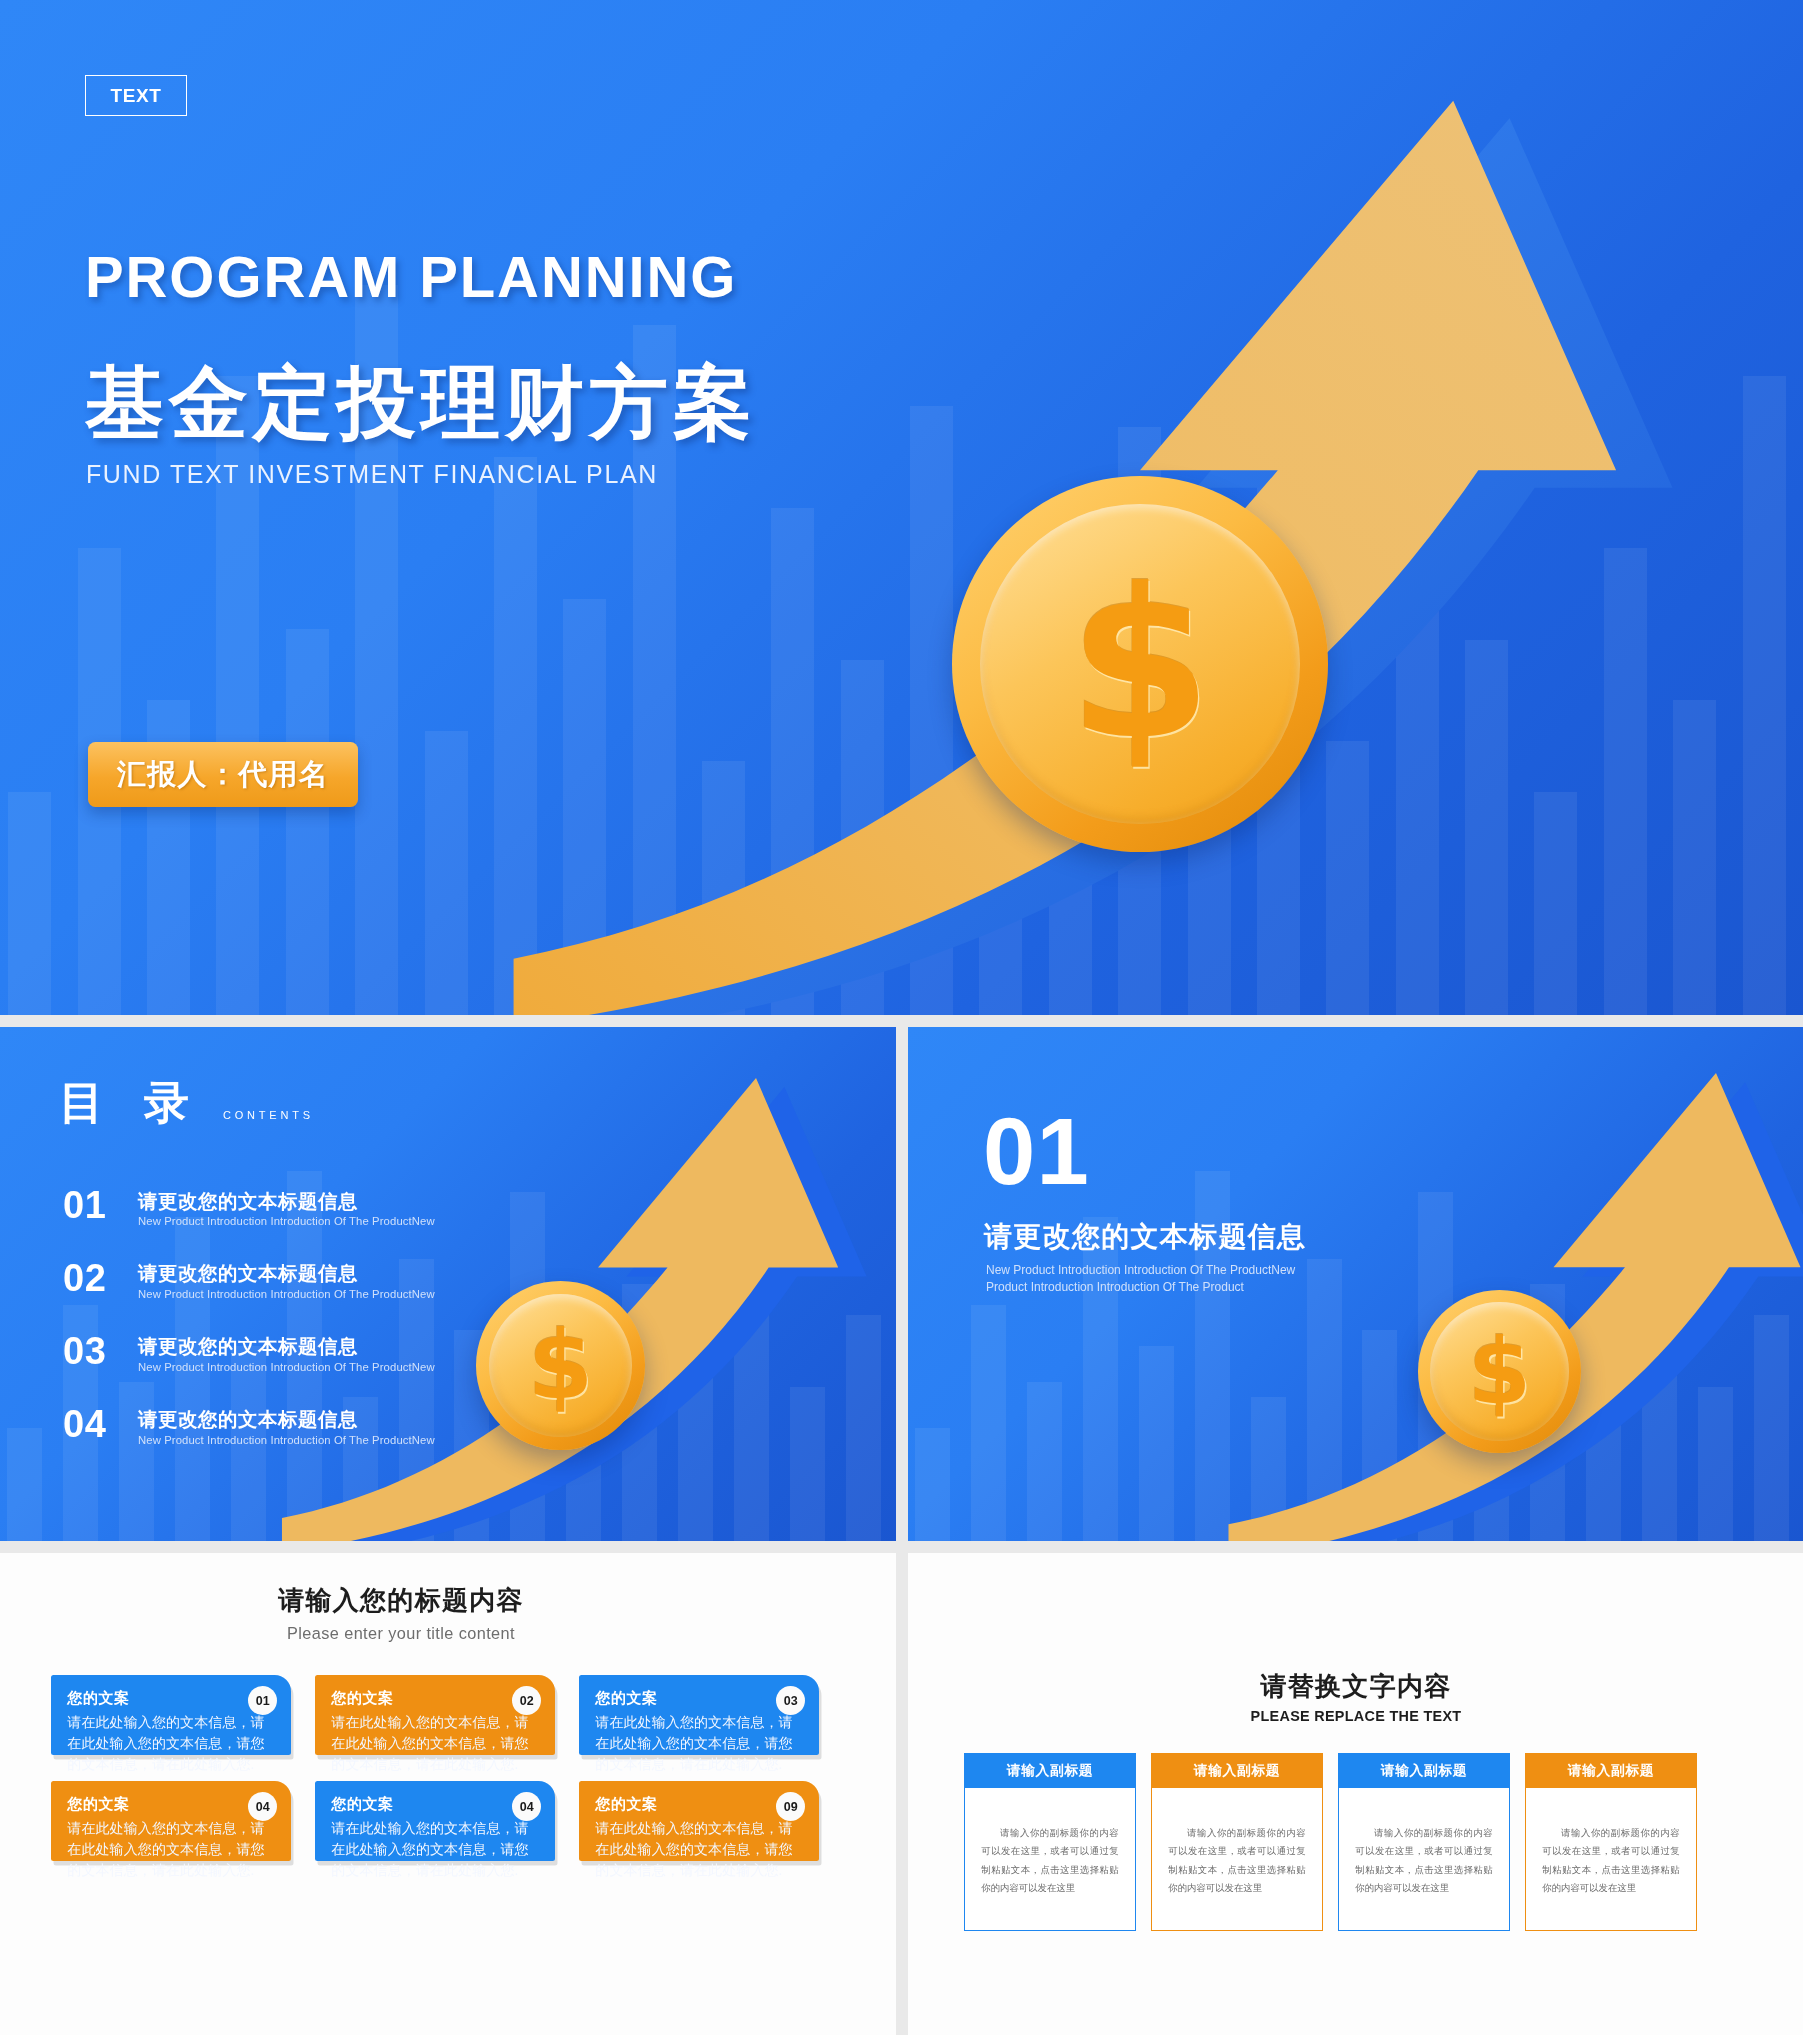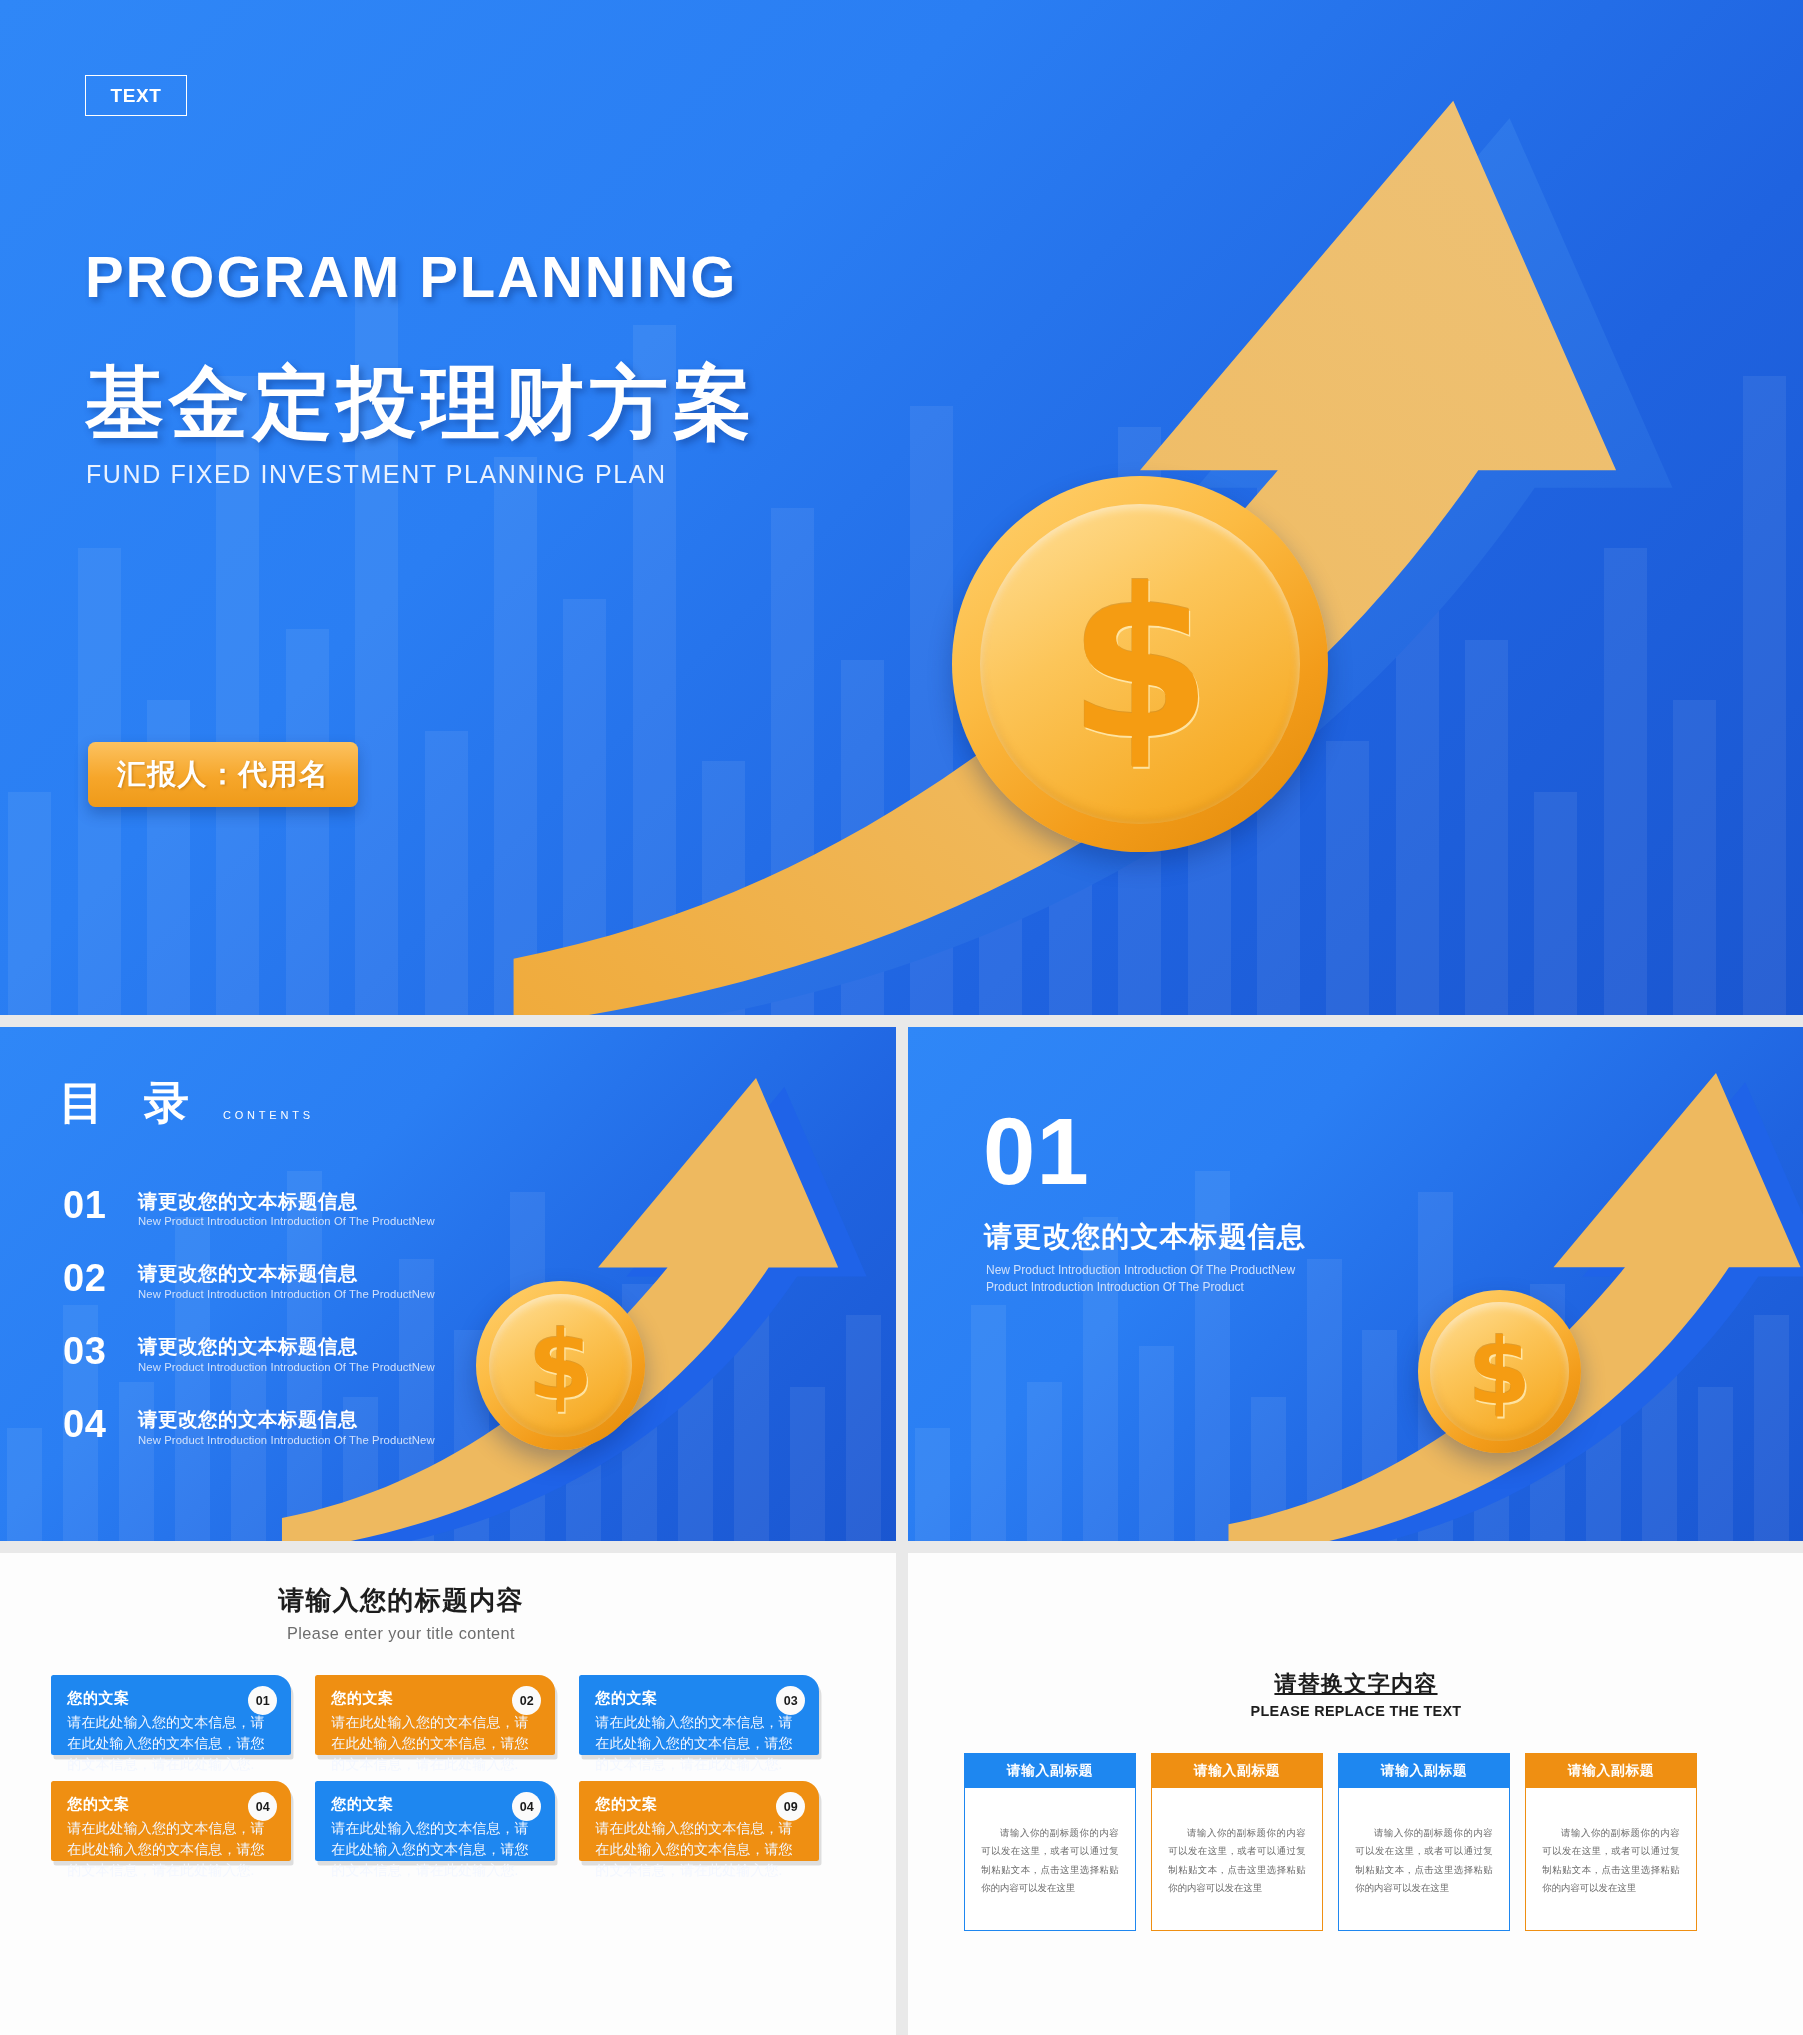--- a/index.html
+++ b/index.html
@@ -138,21 +138,21 @@
     position:absolute;right:13.8px;top:11.3px;
     width:29px;height:29px;border-radius:50%;
     background:#fbfbfb;color:#1a1a1a;
     font-size:12.5px;font-weight:800;
     display:flex;align-items:center;justify-content:center;
   }
 
   
   #slide-cols{left:908px;top:1553px;width:896px;height:482px;}
   #slide-cols .wtitle{top:116px;}
-  #slide-cols .wtitle .cn{font-size:22px;text-decoration:underline;}
+  #slide-cols .wtitle .cn{font-size:26px;}
   #slide-cols .wtitle .en{font-size:14.4px;font-weight:700;color:#1d1d1d;margin-top:4.4px;letter-spacing:0.3px;}
 
   .col-grid{
     position:absolute;left:56px;top:200px;width:783px;
     display:grid;grid-template-columns:repeat(4,172px);
     column-gap:15px;
   }
   .col{background:#ffffff;}
   .col-head{
     color:#ffffff;font-size:13.8px;font-weight:800;letter-spacing:0.6px;
@@ -233,21 +233,21 @@
         <span class="dollar" style="font-size:207px;">$</span>
       </div>
     </div>
 
     <div class="logo-box">
       <span>TEXT</span>
     </div>
 
     <h1 class="title-en">PROGRAM PLANNING</h1>
     <h2 class="title-cn">基金定投理财方案</h2>
-    <div class="title-sub">FUND FIXED INVESTMENT PLANNING PLAN</div>
+    <div class="title-sub">FUND TEXT INVESTMENT FINANCIAL PLAN</div>
     <div class="presenter">汇报人：代用名</div>
   </section>
 
   <section class="slide slide-blue" id="slide-contents">
     <div class="bars" id="bars-2">
         <i style="left: 6.7px; width: 35px; height: 113px;"></i>
         <i style="left: 63px; width: 35px; height: 236px;"></i>
         <i style="left: 119px; width: 35px; height: 159px;"></i>
         <i style="left: 175px; width: 35px; height: 324px;"></i>
         <i style="left: 231px; width: 35px; height: 195px;"></i>

